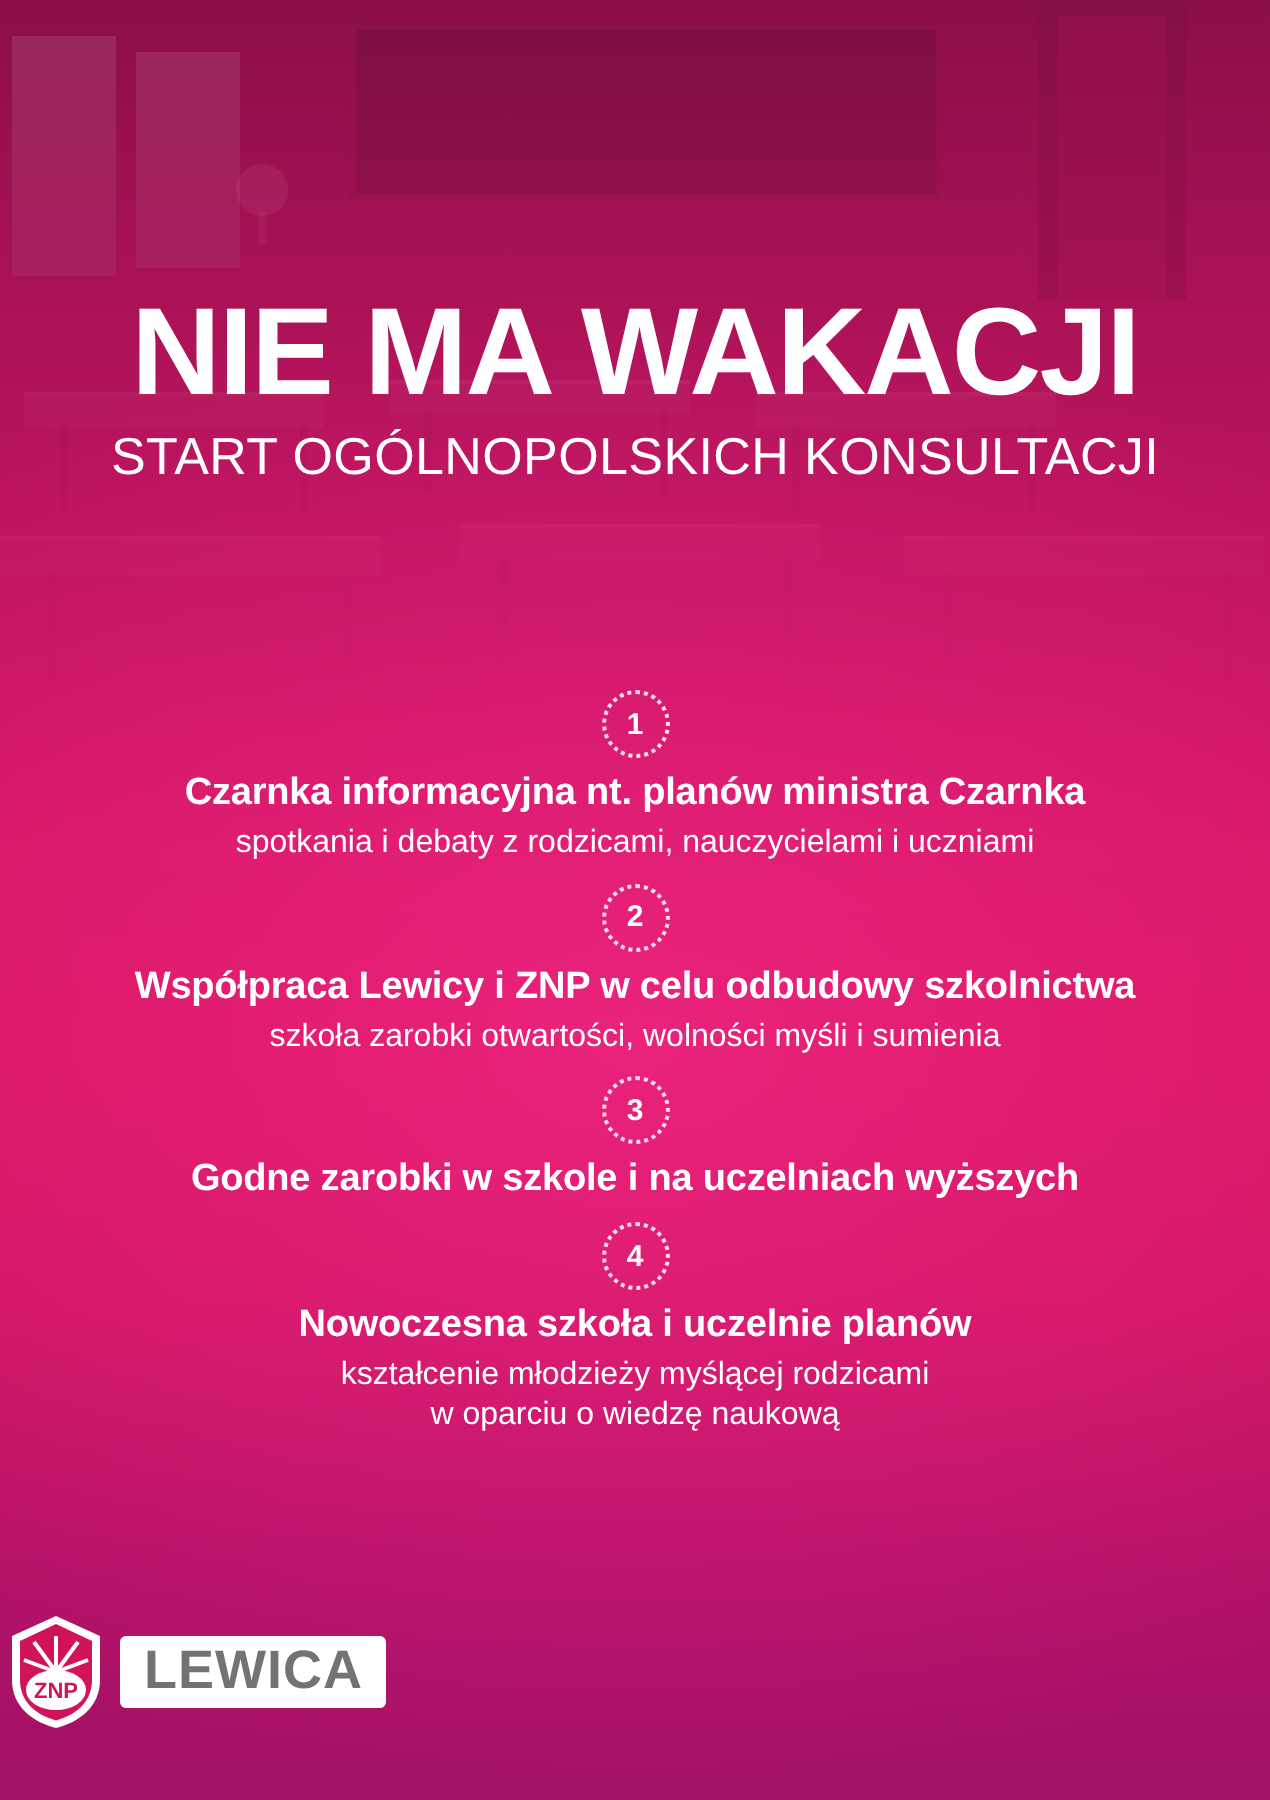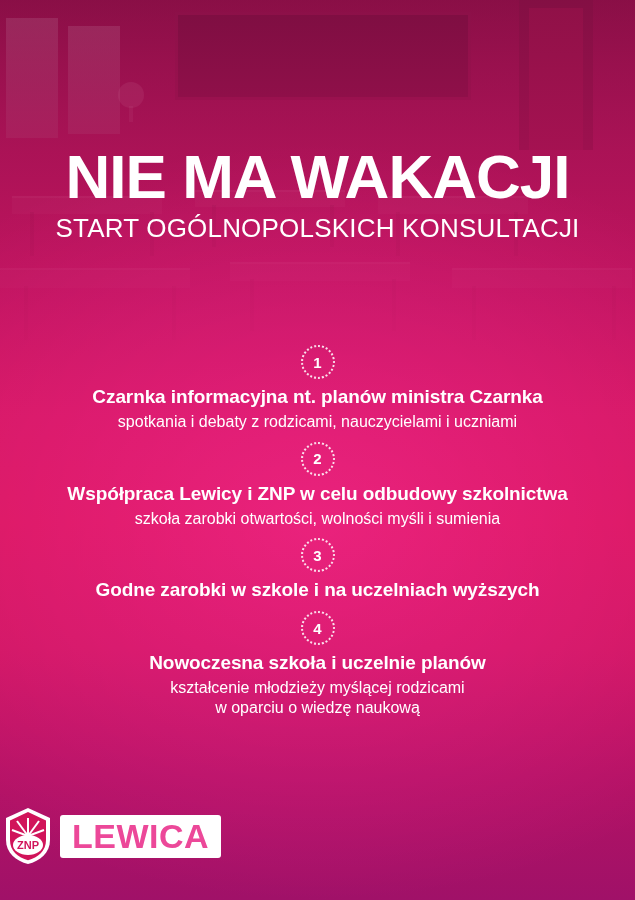--- a/index.html
+++ b/index.html
@@ -191,23 +191,23 @@
     gap: 4px;
     text-decoration: underline;
   }
   .znp {
     position: relative;
     width: 56px; height: 60px;
   }
   .znp svg { display: block; }
   .lewica {
     background: #fff;
-    color: #ec4899;
+    color: #737373;
     font-weight: bold;
-    font-size: 34px;
+    font-size: 27px;
     letter-spacing: 0.5px;
     padding: 4px 12px 5px 12px;
     border-radius: 3px;
     line-height: 1;
   }
 </style>
 </head>
 <body>
 
 <div class="poster">

